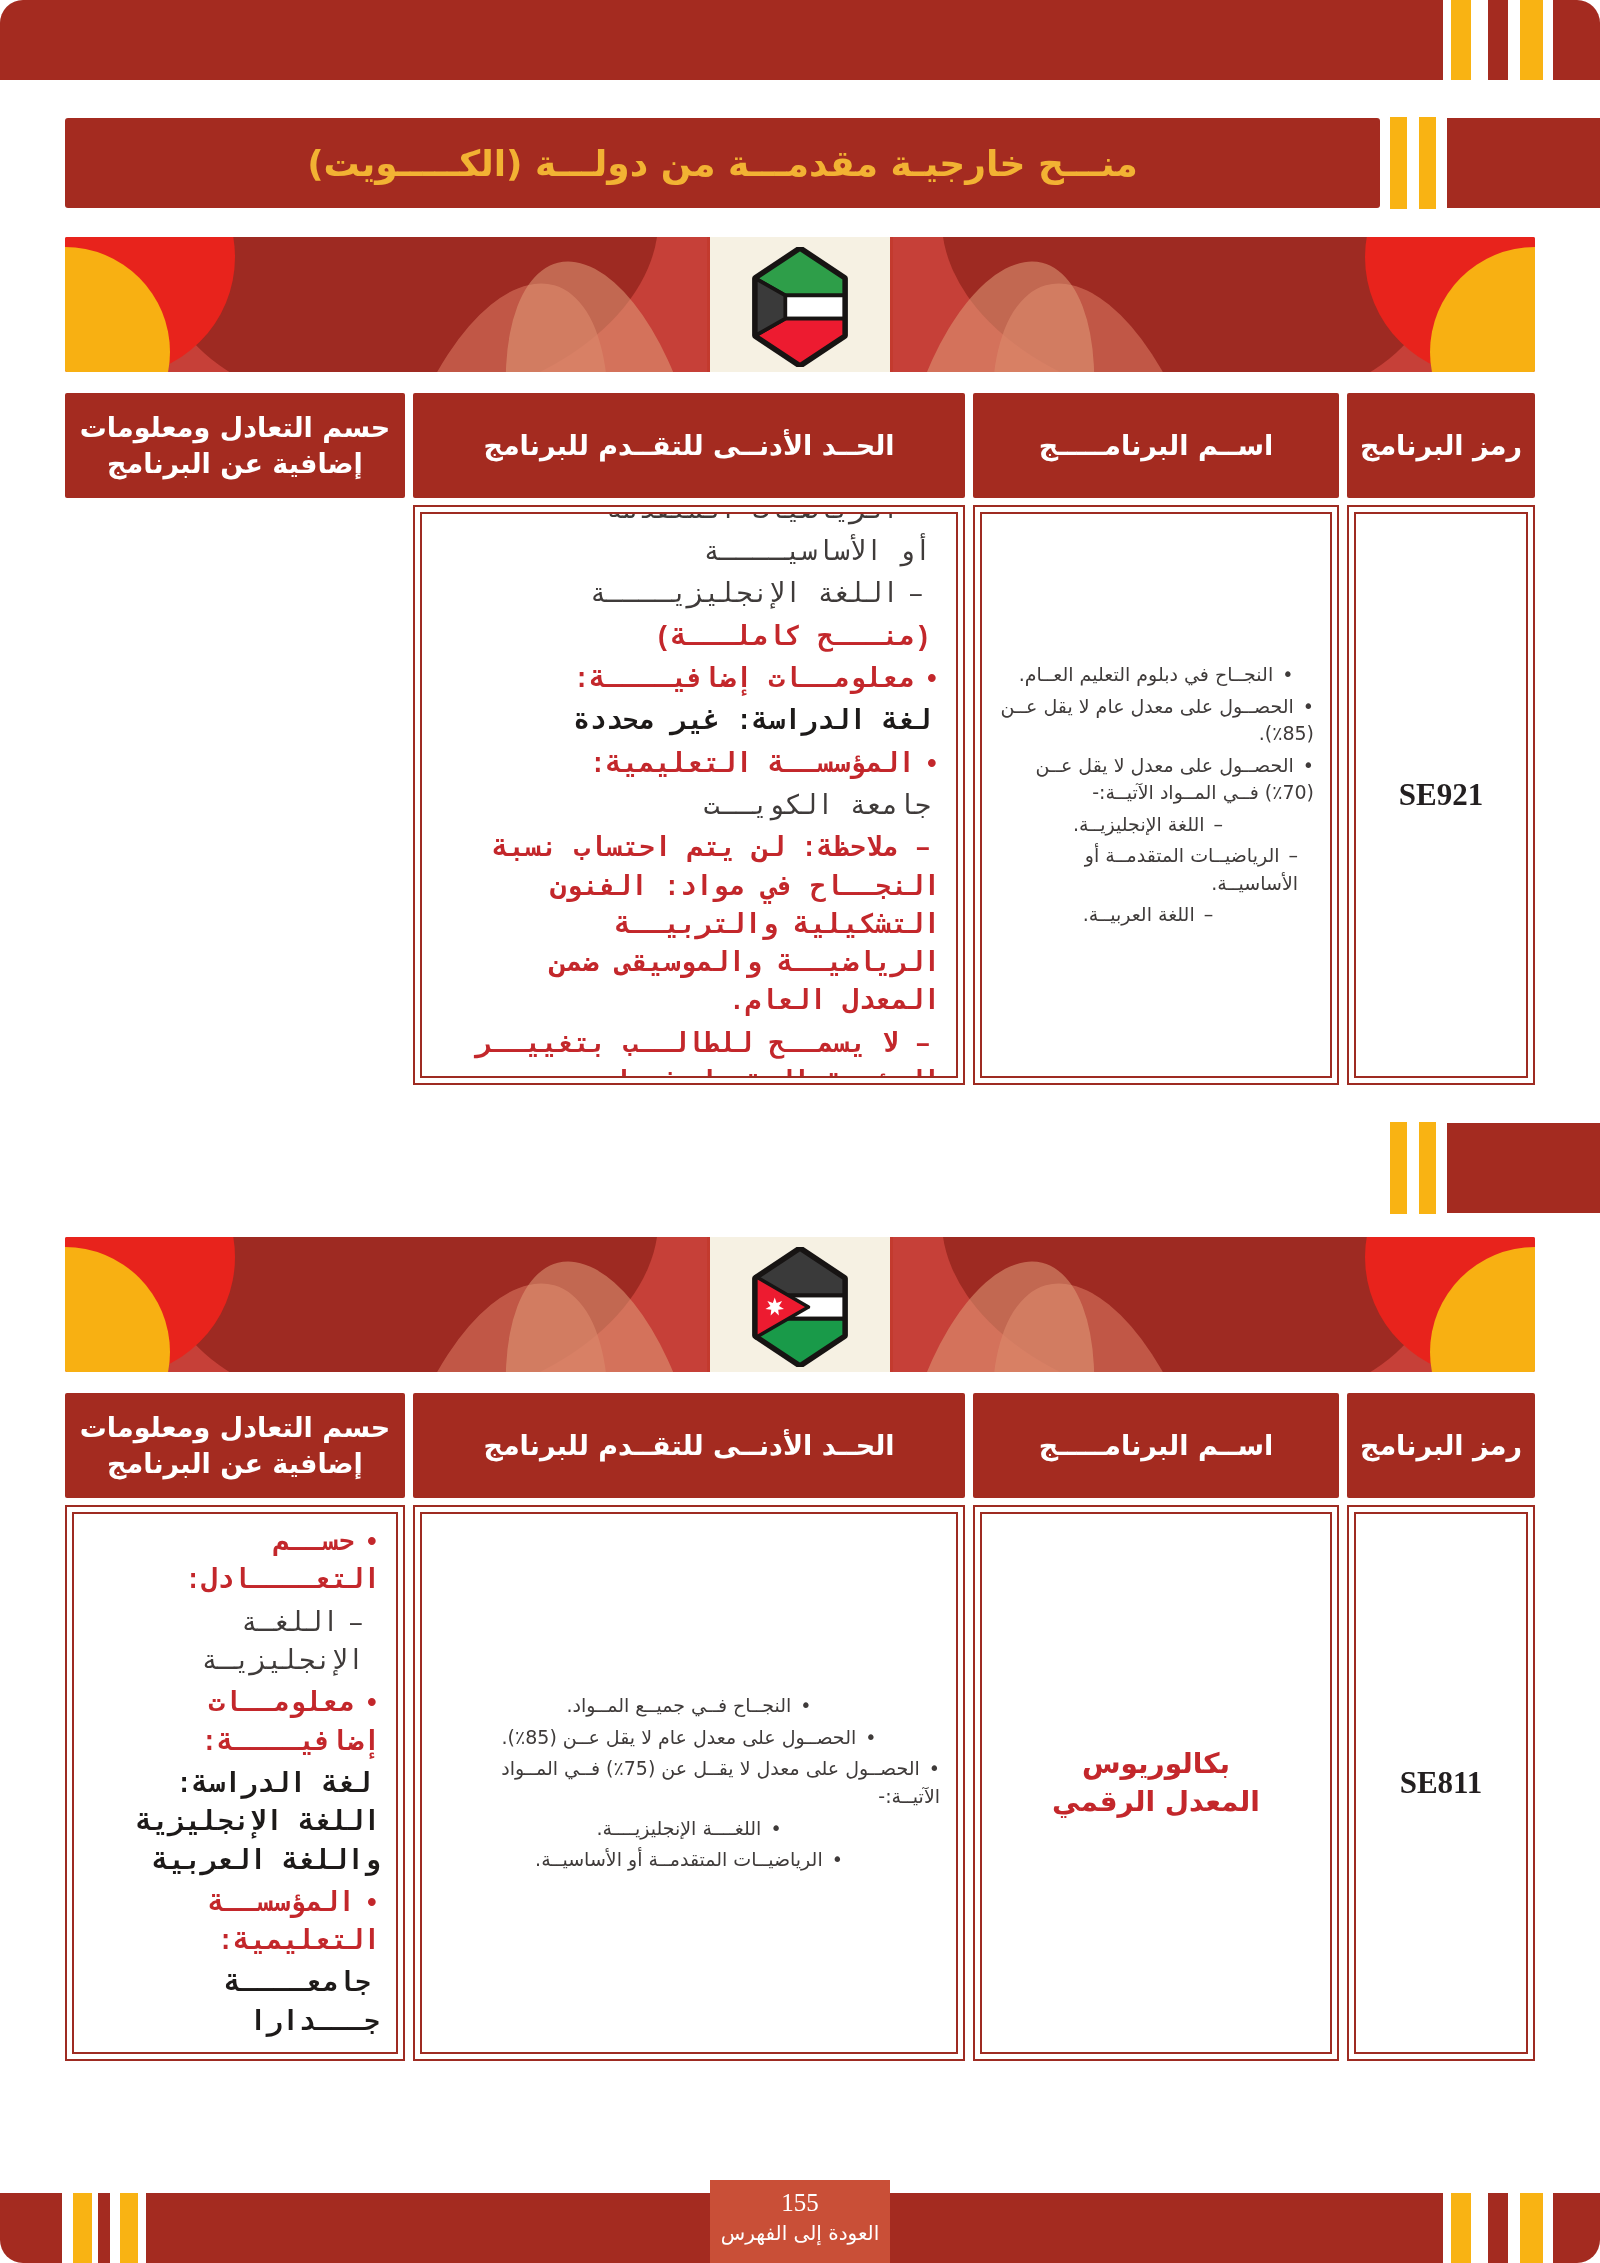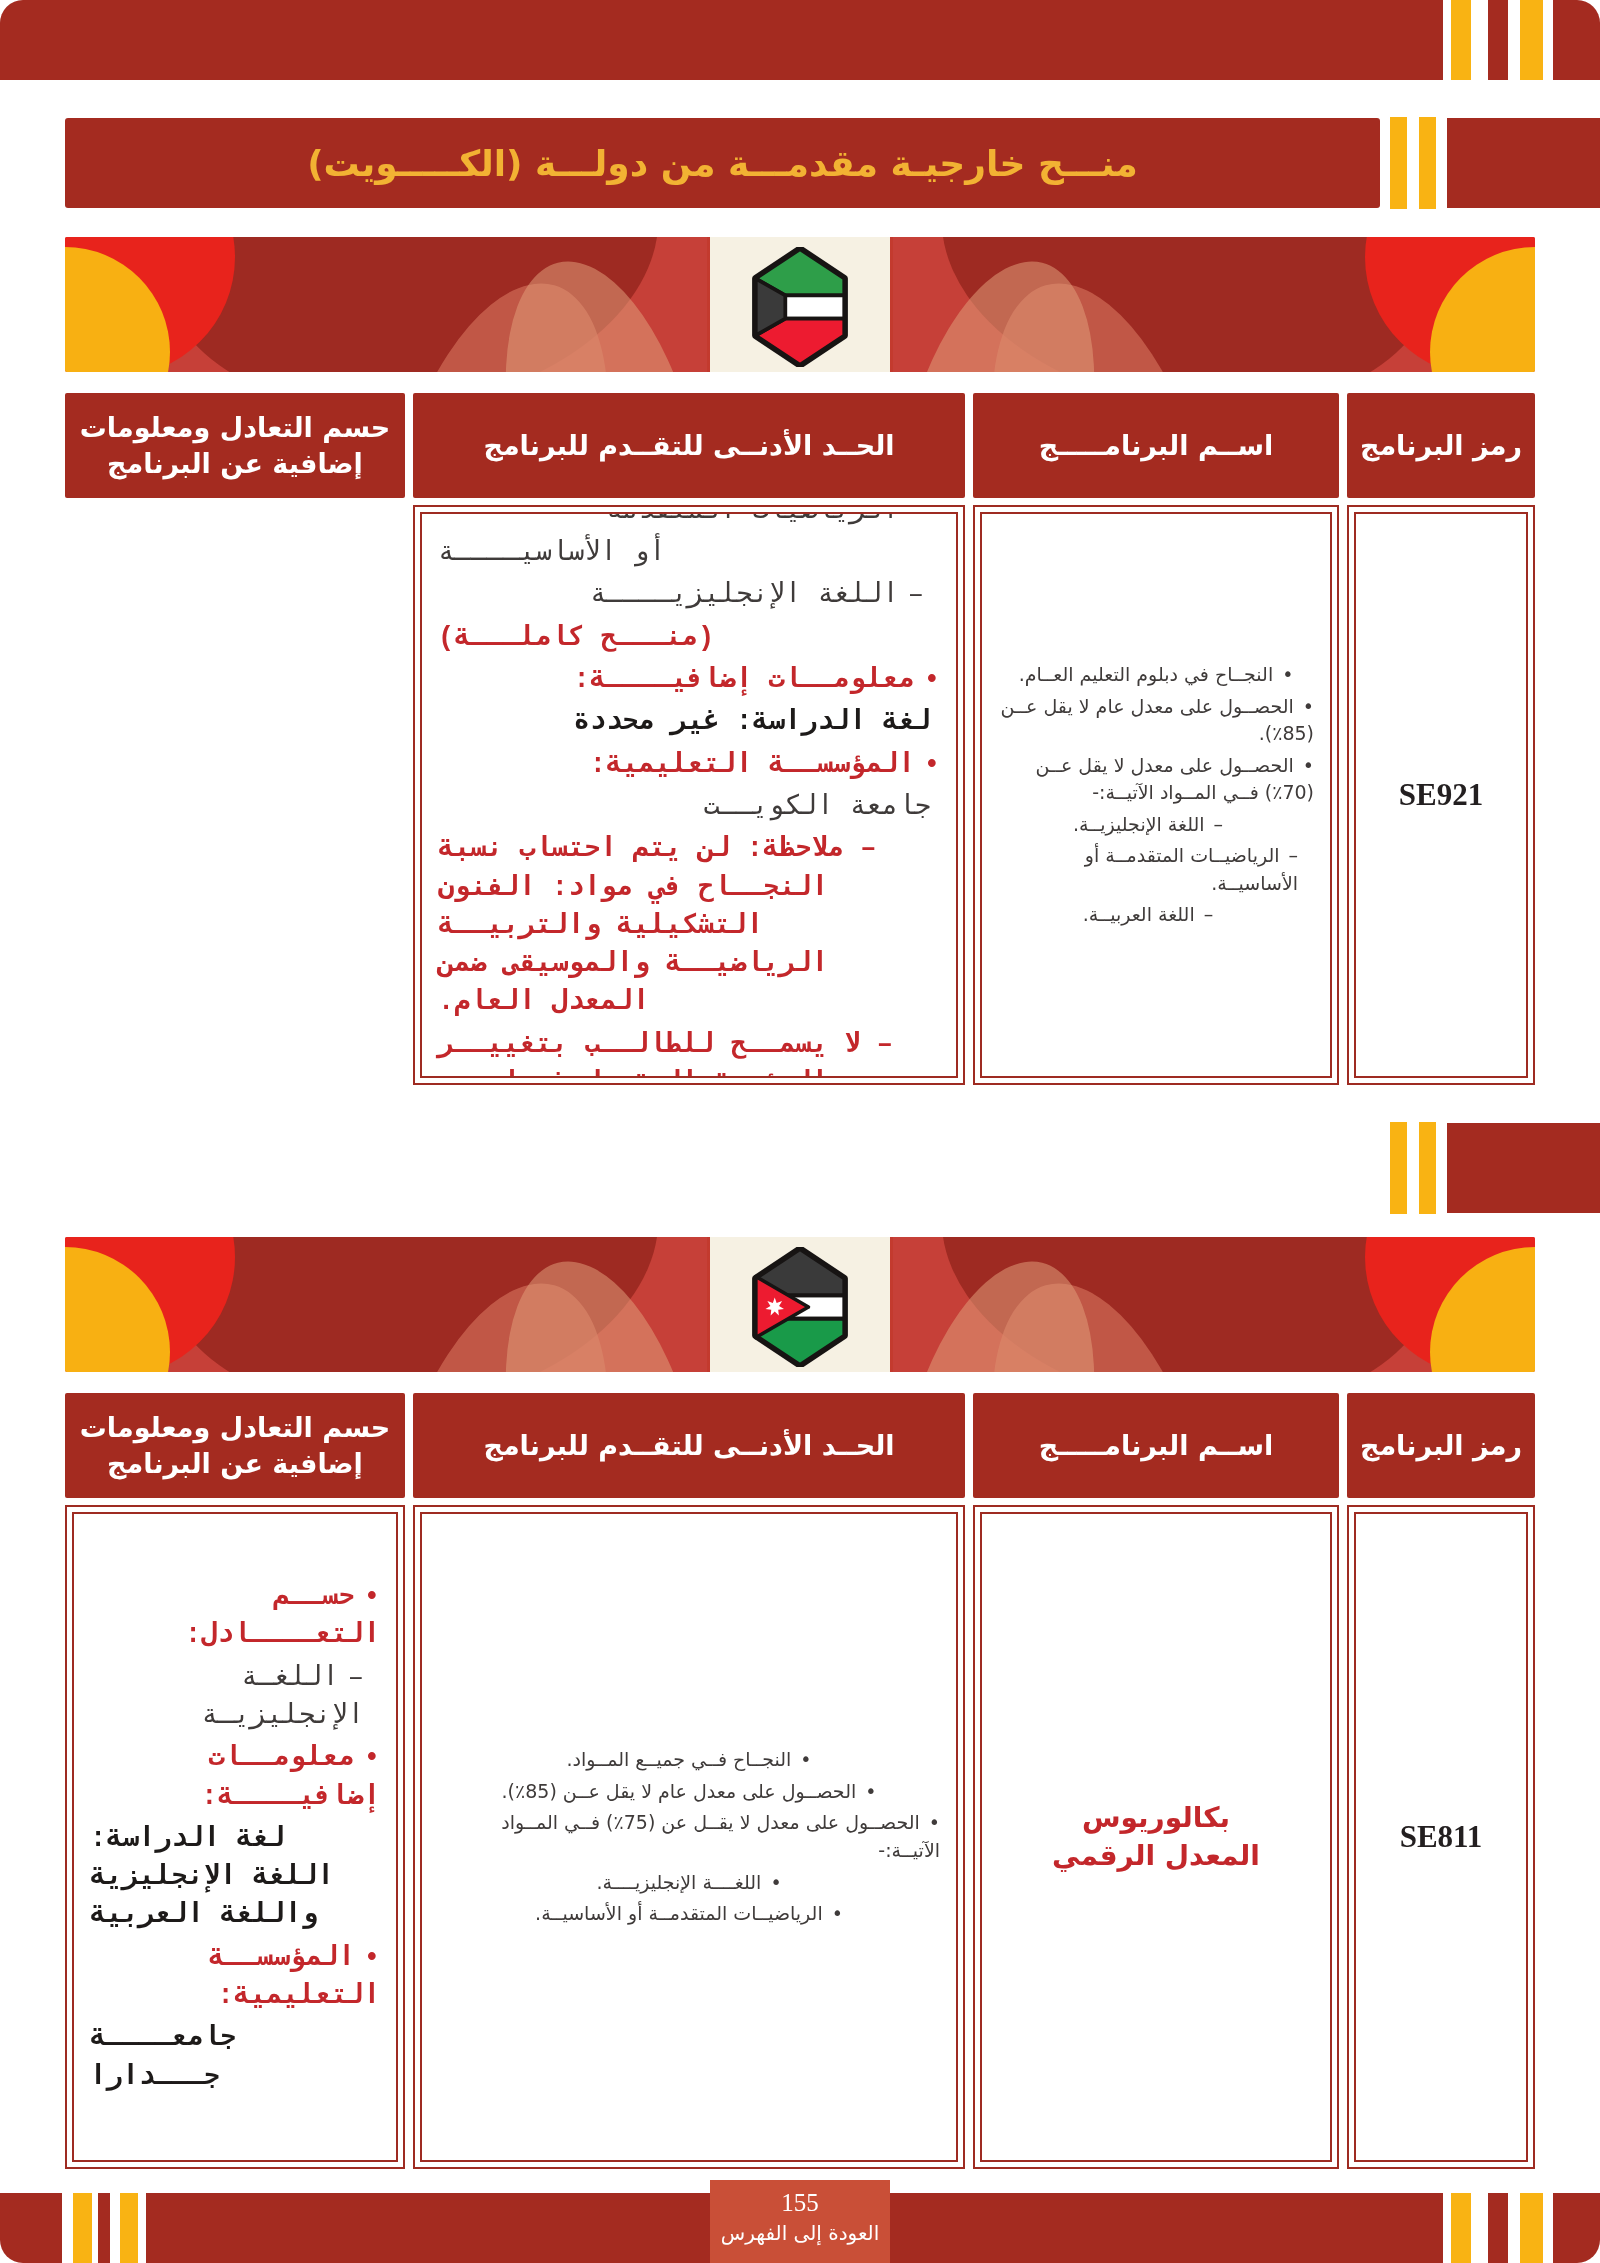--- a/index.html
+++ b/index.html
@@ -60,37 +60,37 @@
     height:105px; background:#A42B20; border-radius:2px;
     display:flex; align-items:center; justify-content:center; text-align:center;
     color:#ffffff; font-size:27px; font-weight:700; line-height:1.3; padding:0 10px;
     box-sizing:border-box;
   }
   .body-grid { margin-top:7px; }
   .bcell {
     background:#ffffff; border:2px solid #9E2B22; padding:5px; box-sizing:border-box;
   }
   .t1 .bcell { height:580px; }
-  .t2 .bcell { height:664px; }
+  .t2 .bcell { height:556px; }
   .bcell-inner {
     border:2px solid #9E2B22; width:100%; height:100%; box-sizing:border-box;
     display:flex; flex-direction:column; justify-content:center;
     padding:8px 16px; overflow:hidden;
   }
   .code-val { text-align:center; font-family:"Liberation Serif", serif; font-size:31px; font-weight:700; color:#231f20; }
   .name-line { text-align:center; color:#C3272B; font-weight:700; font-size:28px; line-height:1.35; }
 
   .col-min  { font-size:19px; line-height:1.45; color:#3f3b3a;align-items:center; }
   .col-extra{ font-size:27px; line-height:1.42;font-family:Liberation Mono, monospace; }
   .line { margin:2px 0; text-align:right; }
   .line .marker { margin-left:9px; }
   .plain { color:#3f3b3a; font-weight:400; }
   .red-bold { color:#C3272B; font-weight:700; }
   .black-bold { color:#1d1a19; font-weight:700; }
-  .center { text-align:left; }
+  .center { text-align:right; }
   .indent { padding-right:16px; }
 
   
   .footer-bar { position:absolute; top:2193px; left:0; width:1600px; height:70px; }
   .page-tab {
     position:absolute; left:710px; top:2180px; width:180px; height:83px;
     background:#C94F37; z-index:5; color:#ffffff; text-align:center;
     box-sizing:border-box; padding-top:9px;
   }
   .page-tab .num { font-family:"Liberation Serif", serif; font-size:25px; display:block; }

